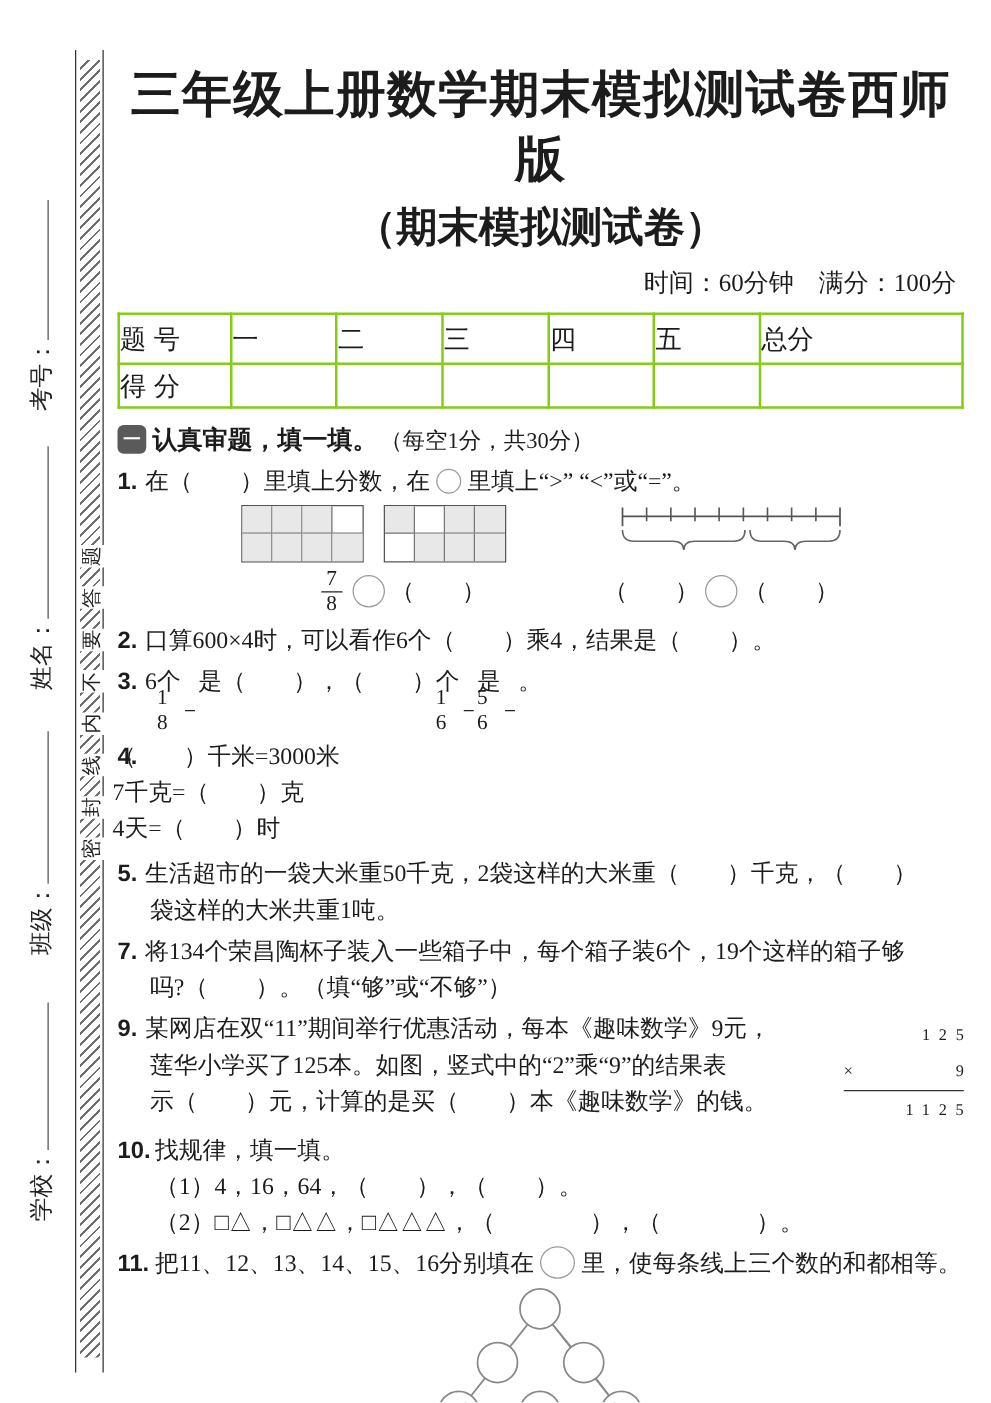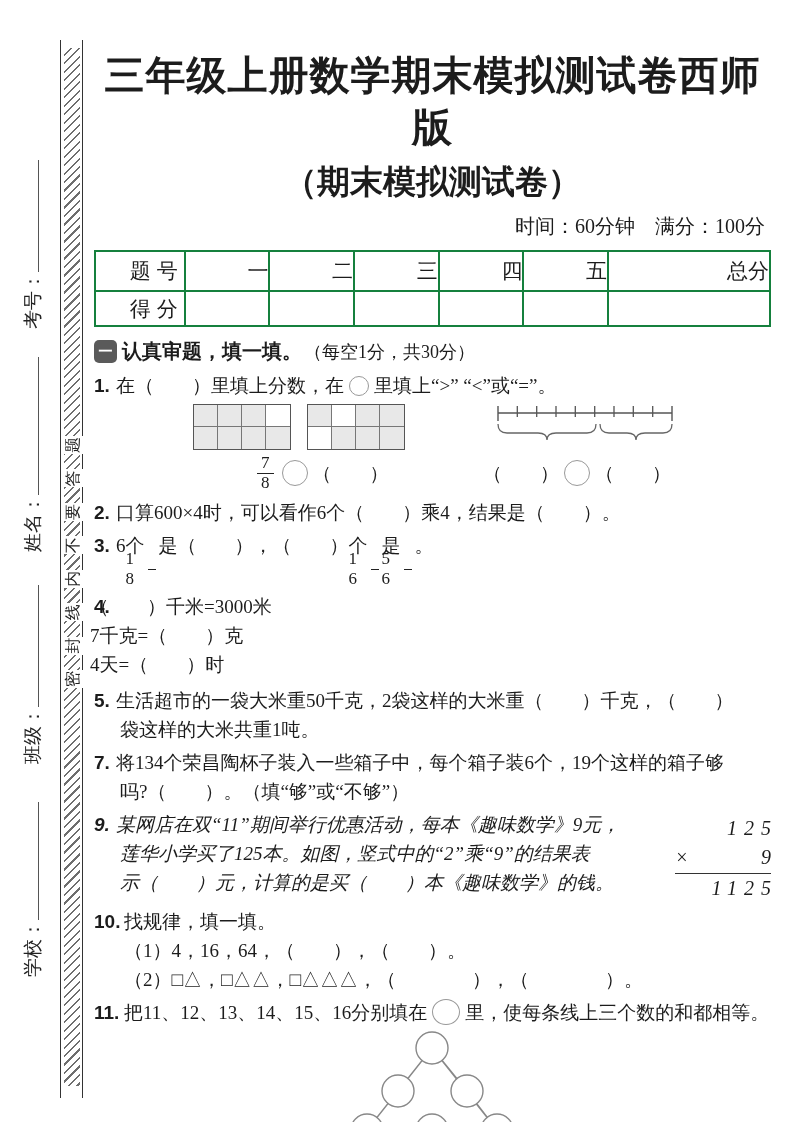--- a/index.html
+++ b/index.html
@@ -28,21 +28,21 @@
                display:flex; justify-content:space-between; align-items:center; }
   .seal-text span { background:#fff; font-size:16px; color:#222; padding:0 1px; }
 
   
   .content { position:absolute; left:94px; top:50px; width:677px; }
   .title { font-size:40px; font-weight:bold; text-align:center; letter-spacing:1px; line-height:1.3; }
   .subtitle { font-size:33px; font-weight:bold; text-align:center; margin-top:6px; }
   .meta { font-size:20px; text-align:right; padding-right:6px; margin-top:8px; }
 
   table.score { width:100%; border-collapse:collapse; margin-top:10px; }
-  table.score td { border:2px solid #15803d; text-align:right; font-size:21px; }
+  table.score td { border:2px solid #84cc16; text-align:left; font-size:21px; }
   table.score tr:first-child td { height:40px; }
   table.score tr:last-child td { height:35px; }
   table.score td:first-child { width:13.3%; letter-spacing:6px; }
 
   .section-head { display:flex; align-items:center; margin-top:11px; }
   .badge { width:23px; height:23px; background:#5a5a5a; border-radius:5px; color:#fff;
            display:flex; align-items:center; justify-content:center; font-size:14px;
            font-weight:bold; margin-right:5px; flex:0 0 auto; }
   .section-title { font-size:20px; font-weight:bold; }
   .section-note { font-size:18px; margin-left:2px; }
@@ -74,23 +74,23 @@
   .grid-gap { width:16px; }
   .seg-diagram { margin-left:auto; margin-right:96px; }
   .q1-answers { display:flex; align-items:center; margin-top:2px; height:42px; }
   .q1-ans-left { margin-left:160px; display:flex; align-items:center; }
   .q1-ans-right { margin-left:auto; margin-right:100px; display:flex; align-items:center; }
 
   
   .q4-parts { display:inline-flex; width:calc(100% - 26px); justify-content:space-between; padding-right:4px;flex-direction:column; }
 
   
-  .q9 { display:flex; margin-top:4px;font-style:italic; }
+  .q9 { display:flex; margin-top:4px; }
   .q9-left { flex:1; }
-  .q9-right { width:96px; flex:0 0 auto; padding-top:4px; font-size:20px; }
+  .q9-right { width:96px; flex:0 0 auto; padding-top:4px; font-size:13px; }
   .mult-row { text-align:right; }
   .mult-digits { letter-spacing:7px; margin-right:-7px; }
   .mult-mid { display:flex; justify-content:space-between; border-bottom:1.6px solid #333;
               padding-bottom:1px; }
   .triangle-fig { text-align:center; margin-top:2px; }
 </style>
 </head>
 <body>
 
 <div class="page">

